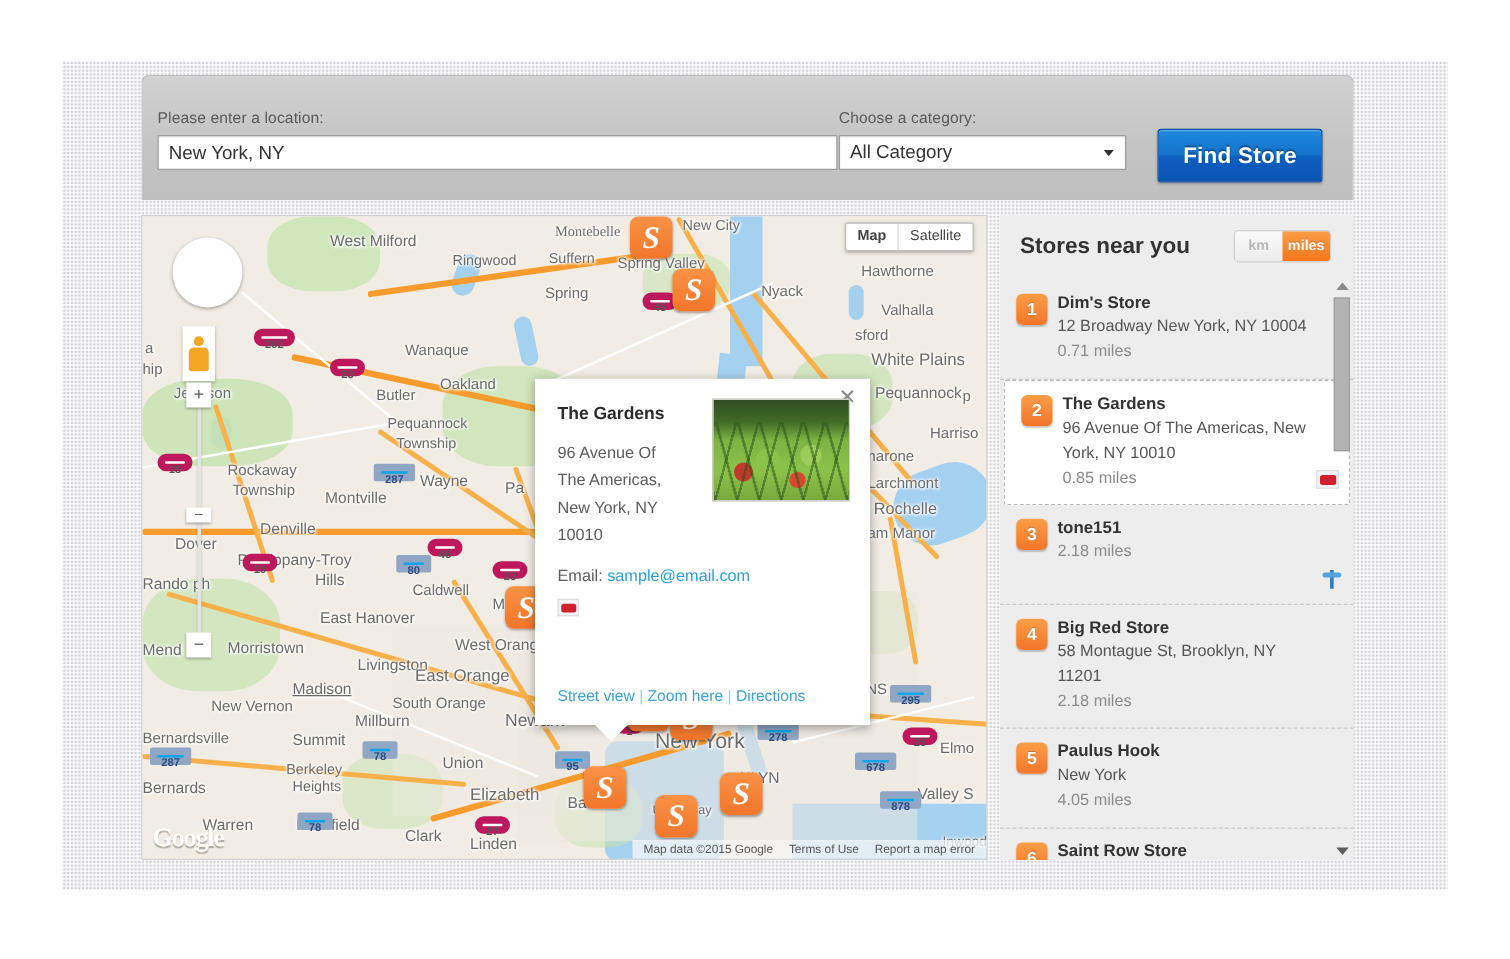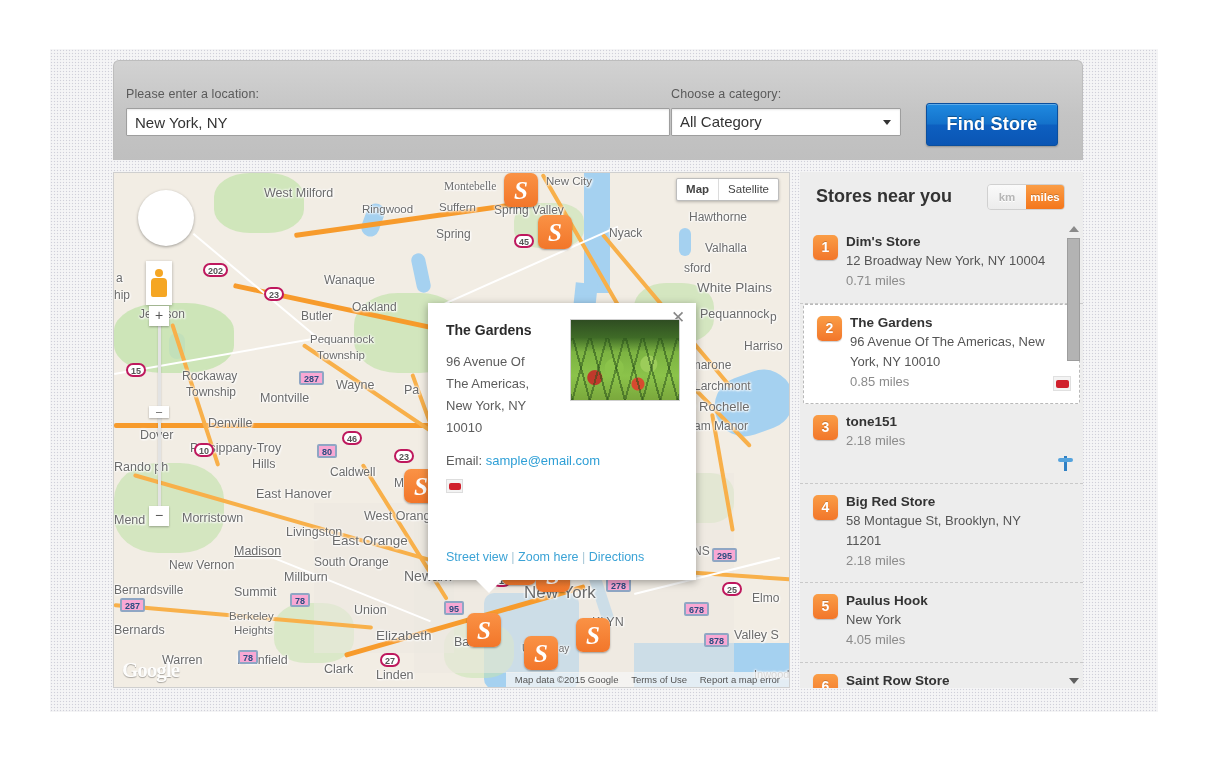--- a/index.html
+++ b/index.html
@@ -81,27 +81,27 @@
   .urban{ position:absolute; background:#ece7e0; }
   .hwy{ position:absolute; background:#f8b04a; height:4px; transform-origin:0 0; border-radius:2px; }
   .hwy.major{ background:#f79b2c; height:5px; }
   .road{ position:absolute; background:#ffffff; height:2px; transform-origin:0 0; }
   .maplabel{
     position:absolute; font-family:"Liberation Sans",sans-serif;
     color:#6b6b6b; white-space:nowrap;
     text-shadow:0 0 3px #fff,0 0 3px #fff,0 0 2px #fff,1px 1px 2px #fff;
   }
   .shield{
-    position:absolute; background:#fff; border:2px solid #be185d;
+    position:absolute; background:#fff; border:6px solid #be185d;
     border-radius:7px; font-size:9px; color:#555; text-align:center;
     padding:0 3px; line-height:12px; height:14px; min-width:19px;
     font-family:"Liberation Sans",sans-serif; font-weight:bold;
   }
   .shield.i{
-    background:#f9a8d4; border-color:#8fa6c4; color:#2b4d80; border-radius:2px;text-align:center;
+    background:#0ea5e9; border-color:#8fa6c4; color:#2b4d80; border-radius:2px;text-align:center;
   }
 
   
   .marker{
     position:absolute; width:34px; height:34px; border-radius:7px;
     background:linear-gradient(180deg,#fa9245 0%,#f2762a 100%);
     box-shadow:0 1px 2px rgba(0,0,0,.35);
   }
   .marker:after{
     content:''; position:absolute; left:50%; top:27px; transform:translateX(-50%) rotate(45deg);

